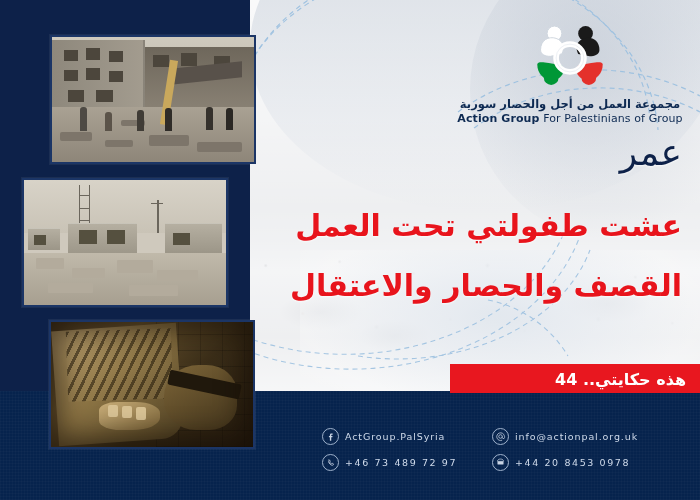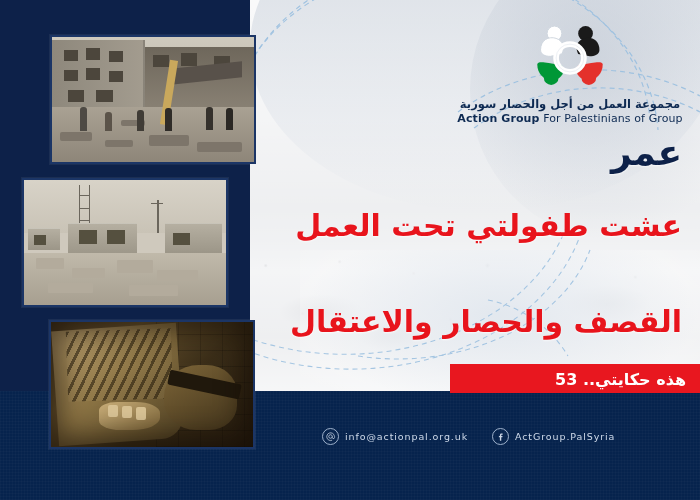--- a/index.html
+++ b/index.html
@@ -190,35 +190,35 @@
   }
   .logo-en b { font-weight: 700; margin-top: 20px; }
 
   
   .name {
     position: absolute;
     left: 0; right: 18px; top: 132px;
     text-align: right;
     color: #0d2149;
     font-size: 36px;
-    font-weight: 700;
+    font-weight: 400;
     direction: rtl;
     text-shadow: 0 1px 2px rgba(255,255,255,.7);
   }
   .line-1, .line-2 {
     position: absolute;
     right: 18px; left: 240px;
     text-align: right;
     color: #e8141c;
     font-weight: 700;
     direction: rtl;
     text-shadow: 0 1px 2px rgba(255,255,255,.75);
   }
   .line-1 { top: 208px; font-size: 30px; }
-  .line-2 { top: 268px; font-size: 30px; margin-top: 36px; }
+  .line-2 { top: 268px; font-size: 30px; }
 
   
   .red-banner {
     position: absolute;
     left: 450px; top: 364px; width: 250px; height: 29px;
     background: #e8171f;
   }
   .red-banner span {
     position:absolute; right: 14px; top: 50%;
     transform: translateY(-50%);
@@ -377,38 +377,57 @@
     </svg>
     <div class="logo-ar">مجموعة العمل من أجل والحصار سورية</div>
     <div class="logo-en"><b>Action Group</b><span> For Palestinians of Group</span></div>
   </div>
 
   <div class="name">عمر</div>
   <div class="line-1">عشت طفولتي تحت العمل</div>
   <div class="line-2">القصف والحصار والاعتقال</div>
 
   <div class="red-banner">
-    <span>هذه حكايتي.. 53</span>
+    <span>هذه حكايتي.. 44</span>
   </div>
 
   <div class="contacts">
     <div class="crow">
+      <div class="citem">
+        <span class="ic">
+          <svg viewBox="0 0 16 16" width="11" height="11" fill="currentColor">
+            <path d="M9.6 5.4h1.5V3.6H9.4c-1.5 0-2.3 .9-2.3 2.3v1.3H5.7v1.9h1.4v5h2v-5h1.6l.3-1.9H9.1V6.2c0-.5 .2-.8 .5-.8z"></path>
+          </svg>
+        </span>
+        <span class="tx">ActGroup.PalSyria</span>
+      </div>
       <div class="citem">
         <span class="ic">
           <svg viewBox="0 0 16 16" width="11" height="11" fill="none" stroke="currentColor" stroke-width="1.1">
             <circle cx="8" cy="8" r="2.6"></circle>
             <path d="M10.6 8 v1.4 a2 2 0 0 0 2.4 1.6 c1.2 -.6 1.2 -2.6 .6 -4 A5.6 5.6 0 1 0 10.4 13.4"></path>
           </svg>
         </span>
         <span class="tx">info@actionpal.org.uk</span>
       </div>
+    </div>
+    <div class="crow">
+      <div class="citem">
+        <span class="ic">
+          <svg viewBox="0 0 16 16" width="11" height="11" fill="none" stroke="currentColor" stroke-width="1.2">
+            <path d="M5.2 4.4 c .8 -.6 1.4 -.2 1.7 .5 l .5 1.1 c .2 .4 .1 .7 -.2 1 l -.5 .5 c .5 1 1.3 1.8 2.3 2.3 l .5 -.5 c .3 -.3 .6 -.4 1 -.2 l 1.1 .5 c .7 .3 1.1 .9 .5 1.7 -1 1.2 -3.1 .8 -5 -1.1 s -2.3 -4 -1.1 -5 z"></path>
+          </svg>
+        </span>
+        <span class="tx num">+46  73  489  72  97</span>
+      </div>
       <div class="citem">
         <span class="ic">
           <svg viewBox="0 0 16 16" width="11" height="11" fill="currentColor">
-            <path d="M9.6 5.4h1.5V3.6H9.4c-1.5 0-2.3 .9-2.3 2.3v1.3H5.7v1.9h1.4v5h2v-5h1.6l.3-1.9H9.1V6.2c0-.5 .2-.8 .5-.8z"></path>
+            <rect x="3.6" y="6.4" width="8.8" height="4.6" rx="1"></rect>
+            <path d="M3.6 6.4 C3.6 3.9 5.6 3 8 3 s4.4 .9 4.4 3.4 z" fill="none" stroke="currentColor" stroke-width="1.1"></path>
           </svg>
         </span>
-        <span class="tx">ActGroup.PalSyria</span>
+        <span class="tx num">+44  20  8453  0978</span>
       </div>
     </div>
   </div>
 
 </div>
 
 </body></html>

